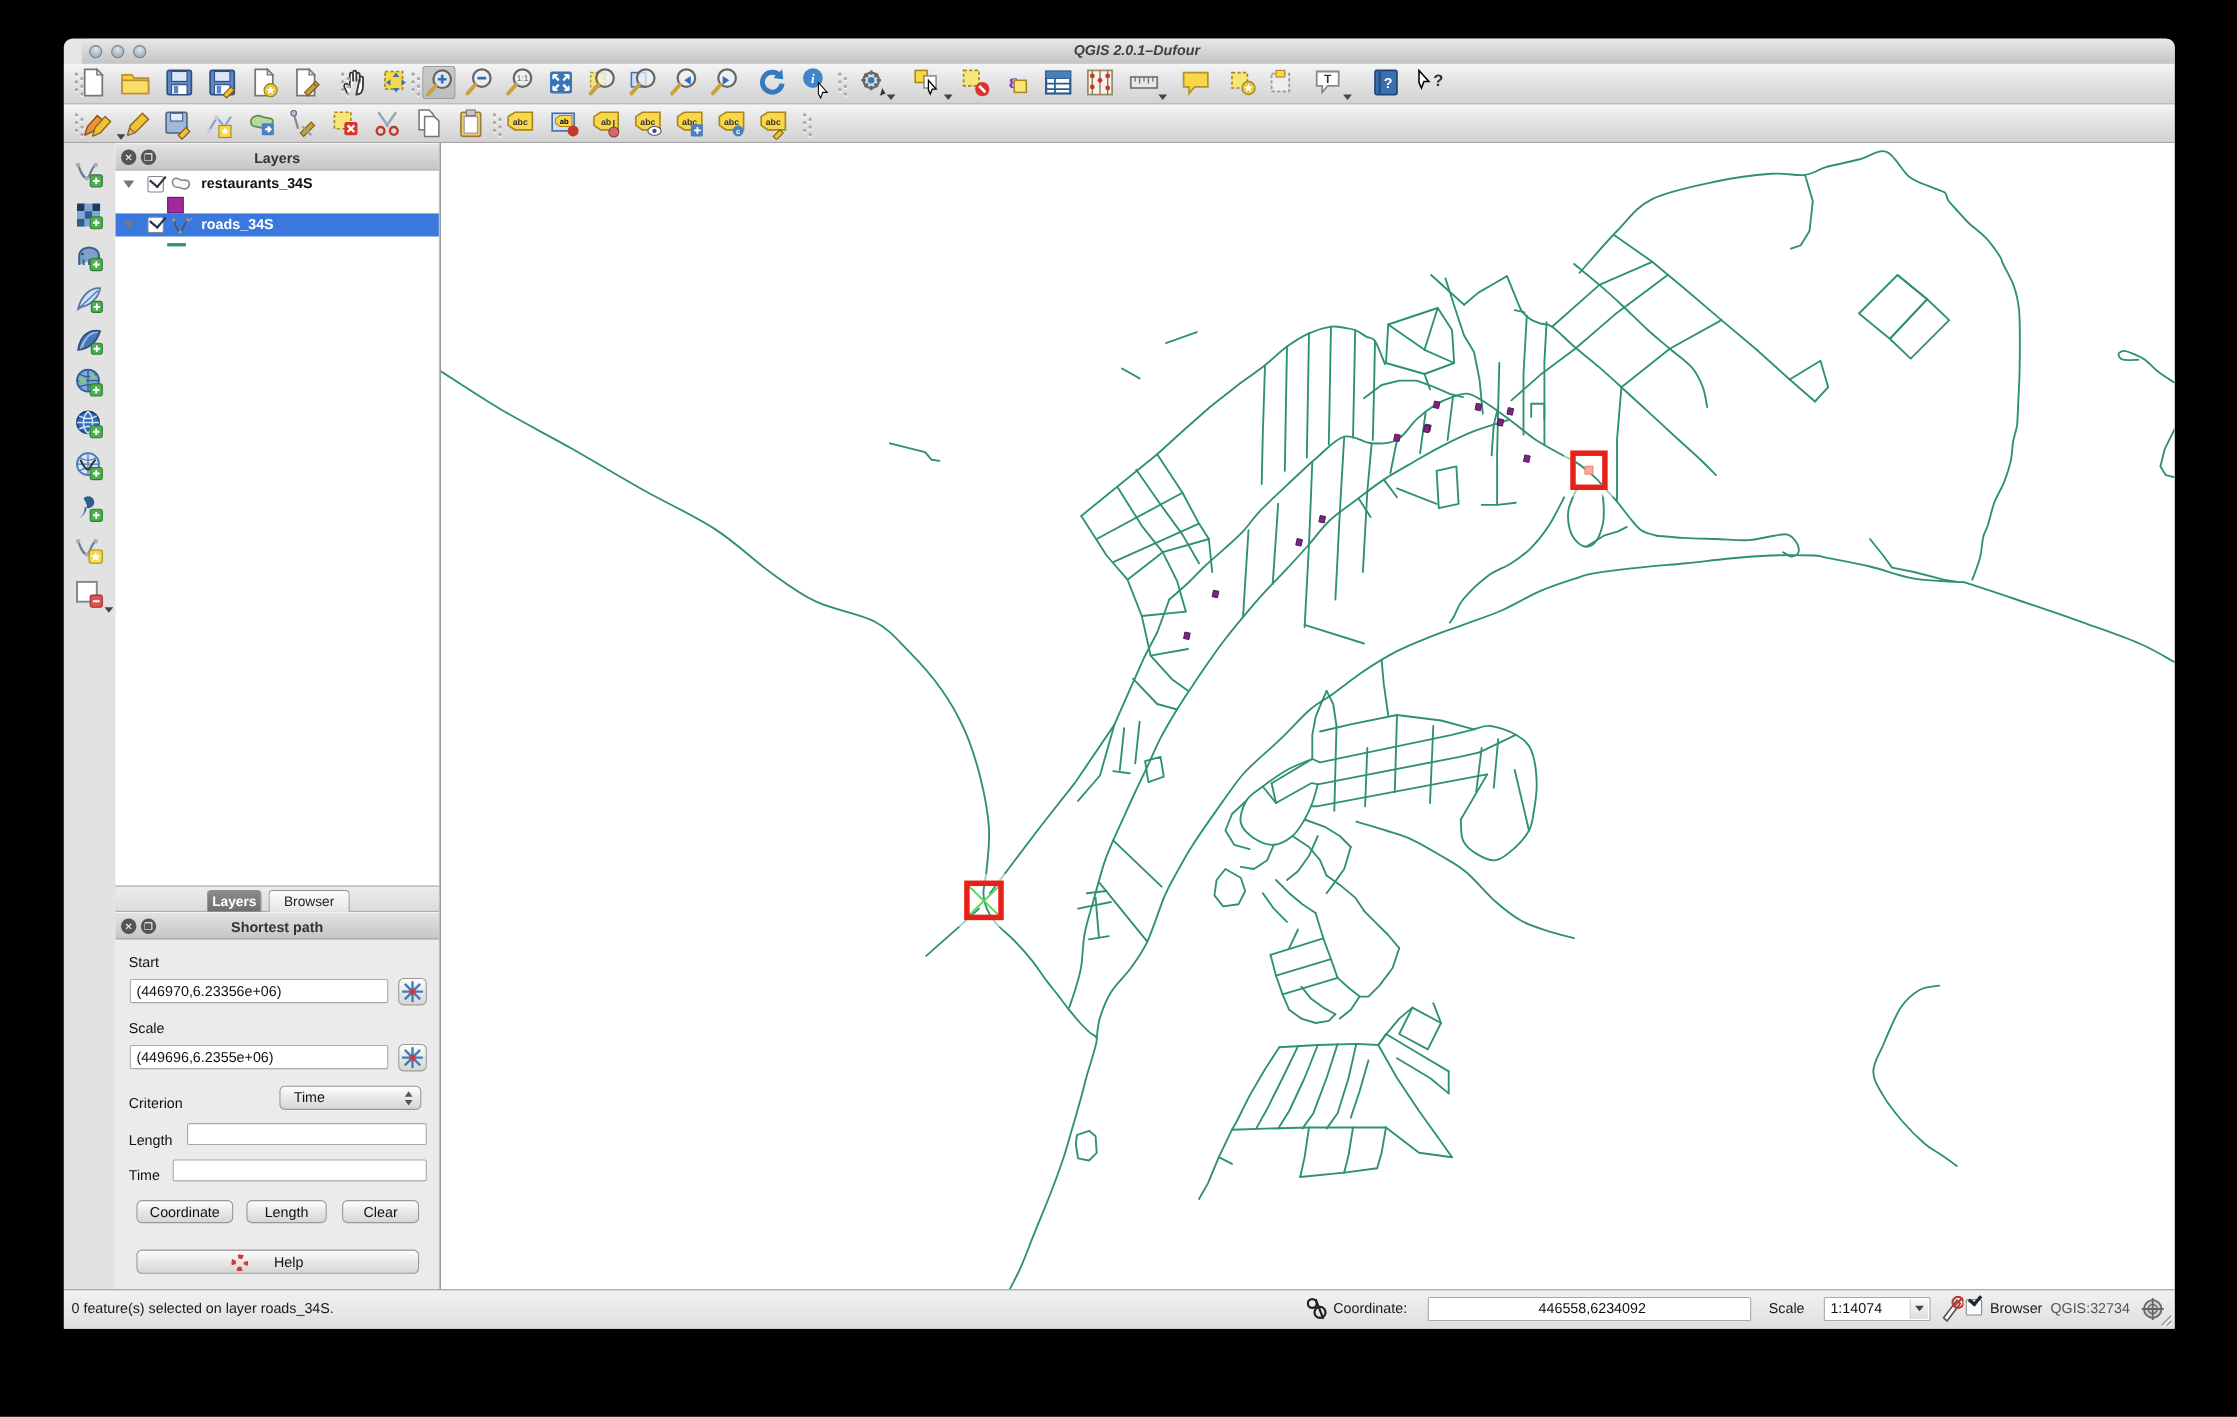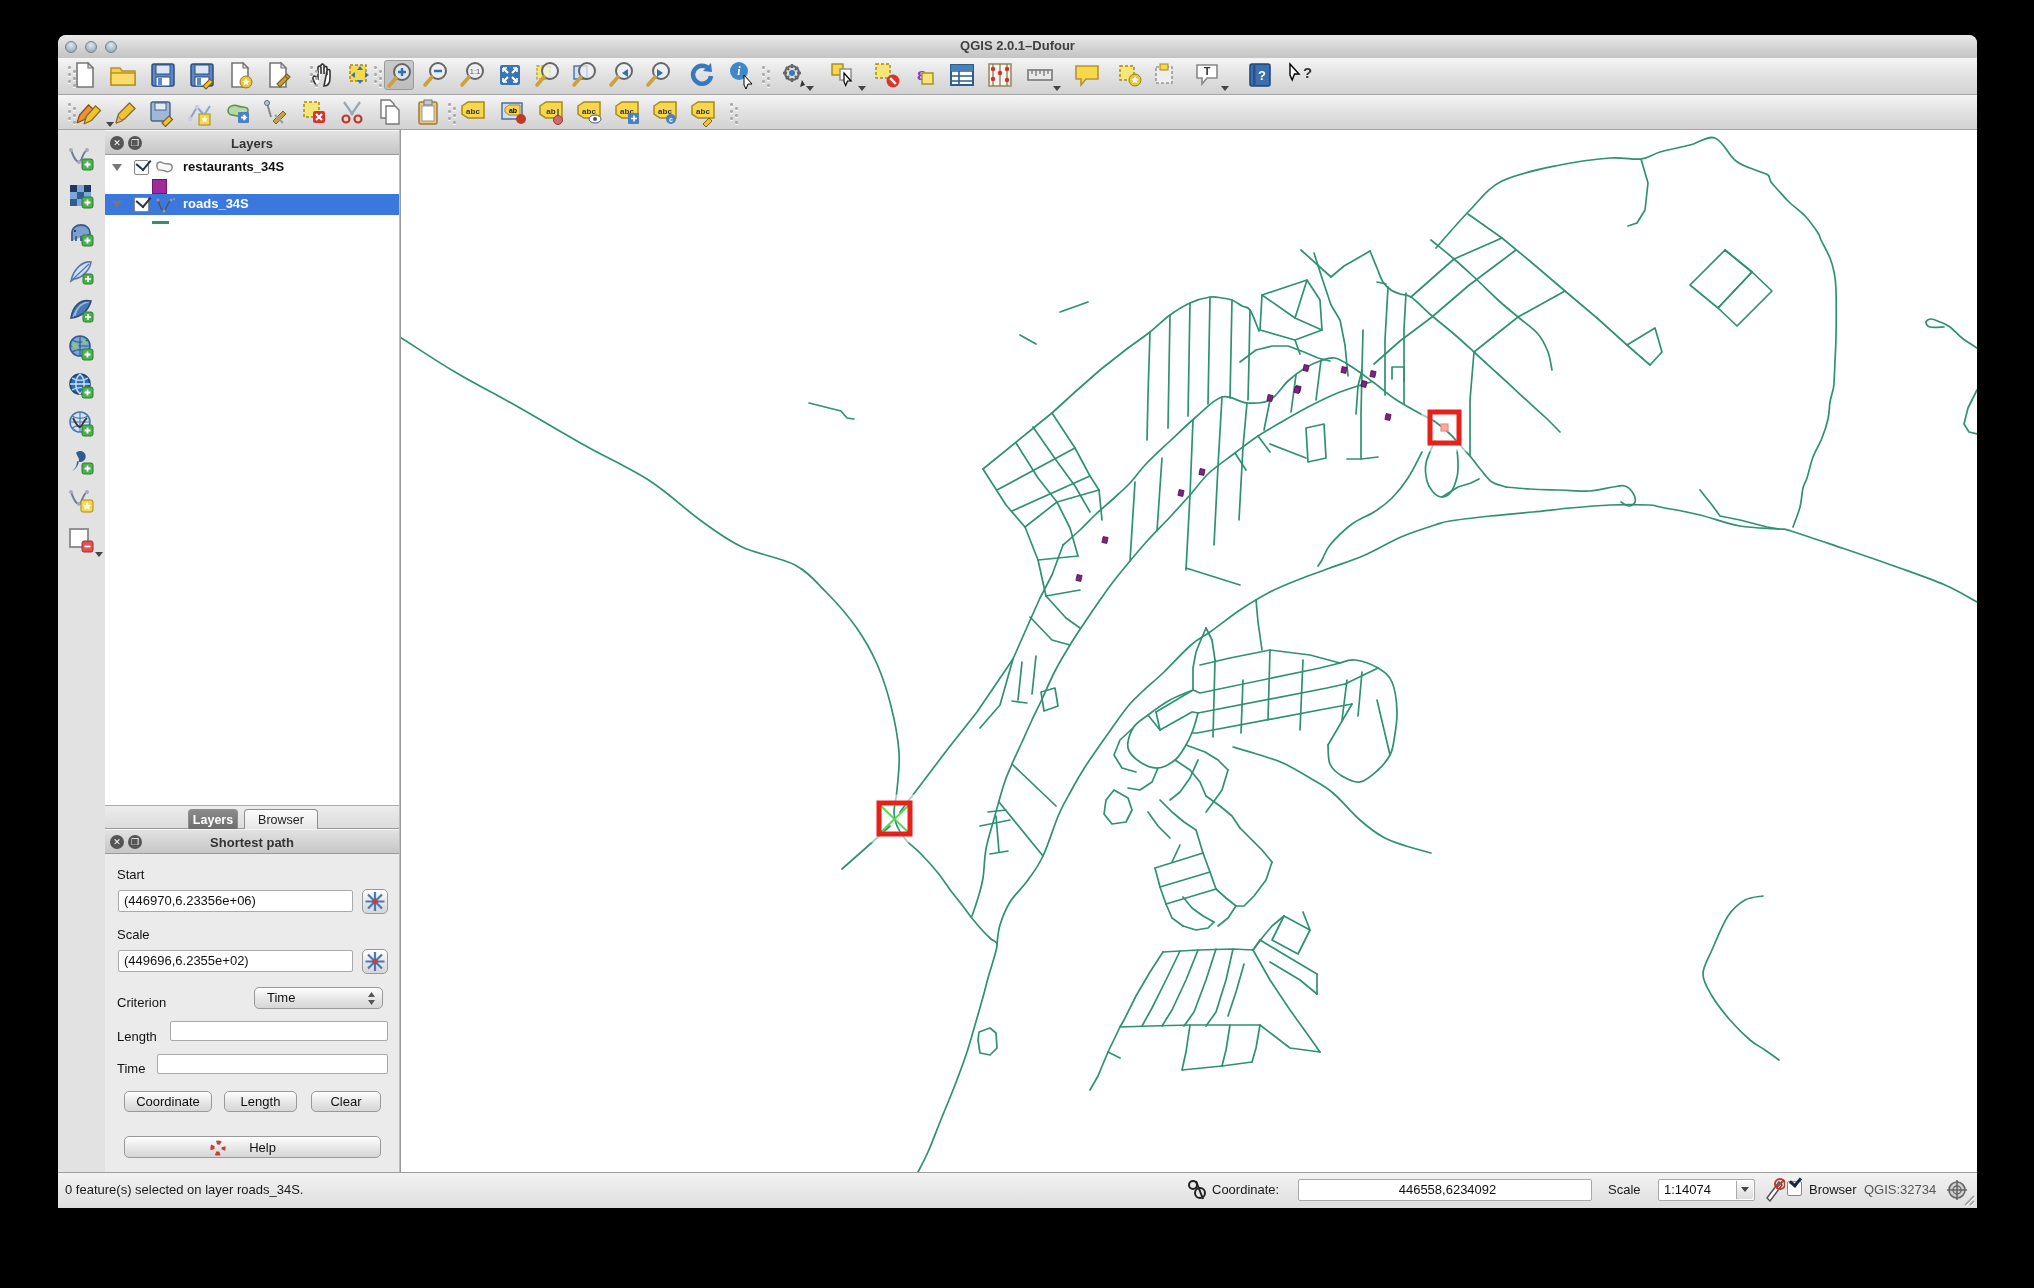--- a/index.html
+++ b/index.html
@@ -1,20 +1,20 @@
 <!DOCTYPE html>
 <html><head><meta charset="utf-8"><style>
 * { margin:0; padding:0; box-sizing:border-box; }
 body { width:2034px; height:1288px; background:#000; position:relative;
        font-family:"Liberation Sans", sans-serif; overflow:hidden; }
 #win { position:absolute; left:58px; top:35px; width:1919px; height:1173px;
        background:#e6e6e6; border-radius:8px 8px 0 0; overflow:hidden; }
-#title { position:absolute; left:0; top:0; width:100%; height:29px;
+#title { position:absolute; left:16px; top:0; width:100%; height:29px;
   background:linear-gradient(#e9e9e9,#cdcdcd 60%,#bcbcbc);
-  border-bottom:1px solid #8e8e8e; border-radius:8px 8px 0 0; }
+  border-bottom:1px solid #8e8e8e; border-radius:8px 8px 0 0;font-style:italic; }
 #title span { display:block; text-align:center; font-size:13px; color:#404040;
   line-height:22px; font-weight:bold; }
 .tl { position:absolute; top:5.5px; width:12px; height:12px; border-radius:50%;
   background:radial-gradient(circle at 50% 30%, #e2e8ec 0%, #b4c2cb 50%, #8aa0ad 100%);
   border:1.5px solid #73828c; }
 .tbar { position:absolute; left:0; width:100%;
   background:linear-gradient(#f5f5f5,#e3e3e3 45%,#d2d2d2);
   border-bottom:1px solid #a5a5a5; }
 .selico { background:linear-gradient(#cacaca,#bdbdbd); border:1px solid #9a9a9a;
   border-radius:3px; }
@@ -486,21 +486,21 @@
     </div>
     <div class="lbl" style="left:12px;top:38px">Start</div>
     <div class="fld" style="left:13px;top:61px;width:235px;height:22px">(446970,6.23356e+06)</div>
     <div class="btn" style="left:257px;top:60px;width:26px;height:25px">
       <svg width="24" height="23" viewBox="0 0 24 23">
           <path d="M12 2 v19 M2.5 11.5 h19 M5 4.5 l14 14 M19 4.5 l-14 14" stroke="#4a7ab5" stroke-width="2.2"></path>
           <circle cx="12" cy="11.5" r="2.6" fill="#d03a3a"></circle>
         </svg>
     </div>
     <div class="lbl" style="left:12px;top:98px">Scale</div>
-    <div class="fld" style="left:13px;top:121px;width:235px;height:22px">(449696,6.2355e+02)</div>
+    <div class="fld" style="left:13px;top:121px;width:235px;height:22px">(449696,6.2355e+06)</div>
     <div class="btn" style="left:257px;top:120px;width:26px;height:25px">
       <svg width="24" height="23" viewBox="0 0 24 23">
           <path d="M12 2 v19 M2.5 11.5 h19 M5 4.5 l14 14 M19 4.5 l-14 14" stroke="#4a7ab5" stroke-width="2.2"></path>
           <circle cx="12" cy="11.5" r="2.6" fill="#d03a3a"></circle>
         </svg>
     </div>
     <div class="lbl" style="left:12px;top:166px">Criterion</div>
     <div class="btn" style="left:149px;top:158px;width:129px;height:22px;text-align:left;padding-left:12px;line-height:20px">Time
       <svg style="position:absolute;right:6px;top:3px" width="9" height="15" viewBox="0 0 9 15">
           <path d="M4.5 1 L8 6 H1z M4.5 14 L1 9 H8z" fill="#555"></path>

